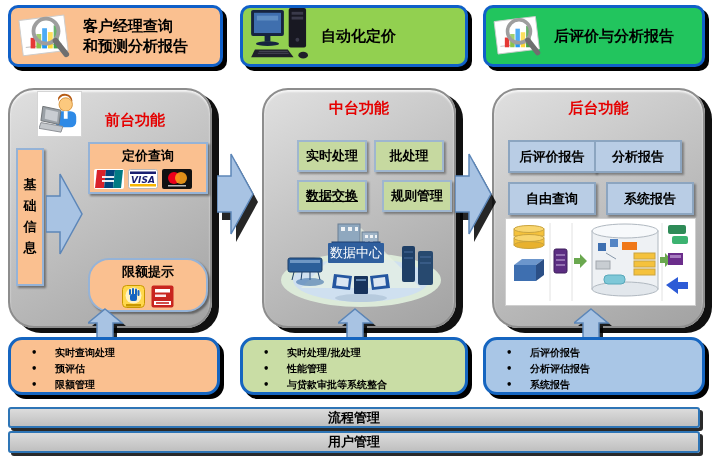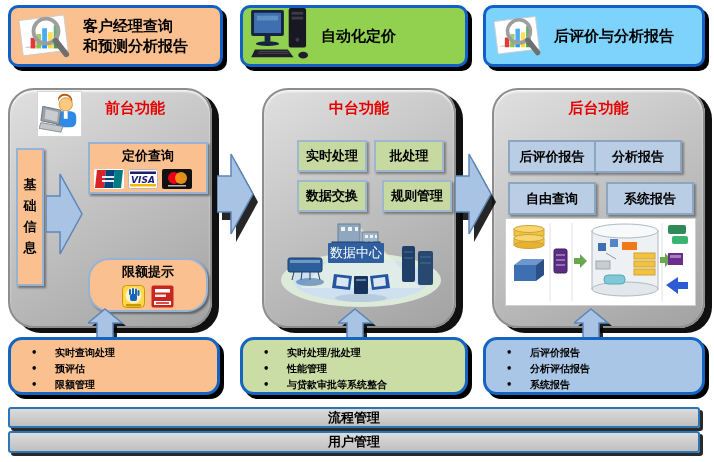--- a/index.html
+++ b/index.html
@@ -5,34 +5,34 @@
   * { margin:0; padding:0; box-sizing:border-box; }
   body { background:#fff; font-family:"DejaVu Sans","Liberation Sans",sans-serif; }
   #stage { position:relative; width:714px; height:462px; background:#fff; overflow:hidden; }
 
   
   .banner { position:absolute; top:5px; height:62px; border:3px solid #1060C8; border-radius:10px;
             box-shadow:4px 4px 0 #000; display:flex; align-items:center; gap:8px; padding:3px 6px; }
   .banner .txt { font-weight:bold; font-size:15px; color:#000; line-height:1.35; }
   #banner1 { left:8px;  width:215px; background:#FAC090; }
   #banner2 { left:240px; width:228px; background:#92D050; }
-  #banner3 { left:483px; width:222px; background:#7dd3fc; }
+  #banner3 { left:483px; width:222px; background:#22c55e; }
   .banner .icon { flex:0 0 auto; }
 
   
   .panel { position:absolute; top:88px; height:240px; border-radius:26px;
            background:linear-gradient(150deg,#e0e0e0 0%,#c6c6c6 40%,#a2a2a2 100%);
            border:2px solid #8d8d8d; box-shadow:7px 5px 0 #101010, inset 0 2px 2px rgba(255,255,255,.75);
            z-index:1; }
   #panel1 { left:8px;  width:204px; }
   #panel2 { left:262px; width:194px; }
   #panel3 { left:492px; width:213px; }
   .panel-title { position:absolute; top:9px; left:0; right:0; text-align:center;
                  font-weight:bold; font-size:15px; color:#E50000; }
-  #panel1 .panel-title { left:56px; right:6px; }
+  #panel1 .panel-title { left:56px; right:6px;margin-top:12px; }
 
   .person-box { position:absolute; left:27px; top:1px; width:45px; height:46px; background:#fff;
                 border:1px solid #d5d5d5; z-index:3; display:flex; align-items:center; justify-content:center; }
 
   .side-label { position:absolute; left:6px; top:58px; width:28px; height:138px; background:#FAC090;
                 border:2px solid #95B3D7; box-shadow:2px 2px 2px rgba(0,0,0,.4);
                 display:flex; align-items:center; justify-content:center; }
   .side-label span { display:block; width:14px; font-weight:bold; font-size:13px; line-height:1.6;
                      word-break:break-all; text-align:center; }
 
@@ -47,21 +47,21 @@
   #fbox3 { top:168px; height:54px;border-radius:21px; }
   .cards-row { display:flex; gap:4px; margin-top:5px; }
   #fbox2 .mini-icon { position:absolute; right:12px; bottom:8px; }
   .icons-row { display:flex; justify-content:center; gap:6px; margin-top:5px; }
 
   .gbox { position:absolute; width:70px; height:32px; background:#C6D9A0; border:2px solid #9FB6CF;
           box-shadow:2px 2px 2px rgba(0,0,0,.35); display:flex; align-items:center; justify-content:center;
           font-weight:bold; font-size:13px; }
   #mbox1 { left:33px;  top:50px; }
   #mbox2 { left:110px; top:50px; }
-  #mbox3 { left:33px;  top:90px; }
+  #mbox3 { left:33px;  top:90px;text-decoration:underline; }
   #mbox4 { left:118px; top:90px; }
 
   .bbox { position:absolute; width:88px; height:33px; background:#B9CDE5; border:2px solid #8CA5C0;
           box-shadow:2px 2px 2px rgba(0,0,0,.35); display:flex; align-items:center; justify-content:center;
           font-weight:bold; font-size:13px; }
   #kbox1 { left:14px;  top:50px; }
   #kbox2 { left:100px; top:50px; }
   #kbox3 { left:14px;  top:92px; }
   #kbox4 { left:112px; top:92px; }
 

